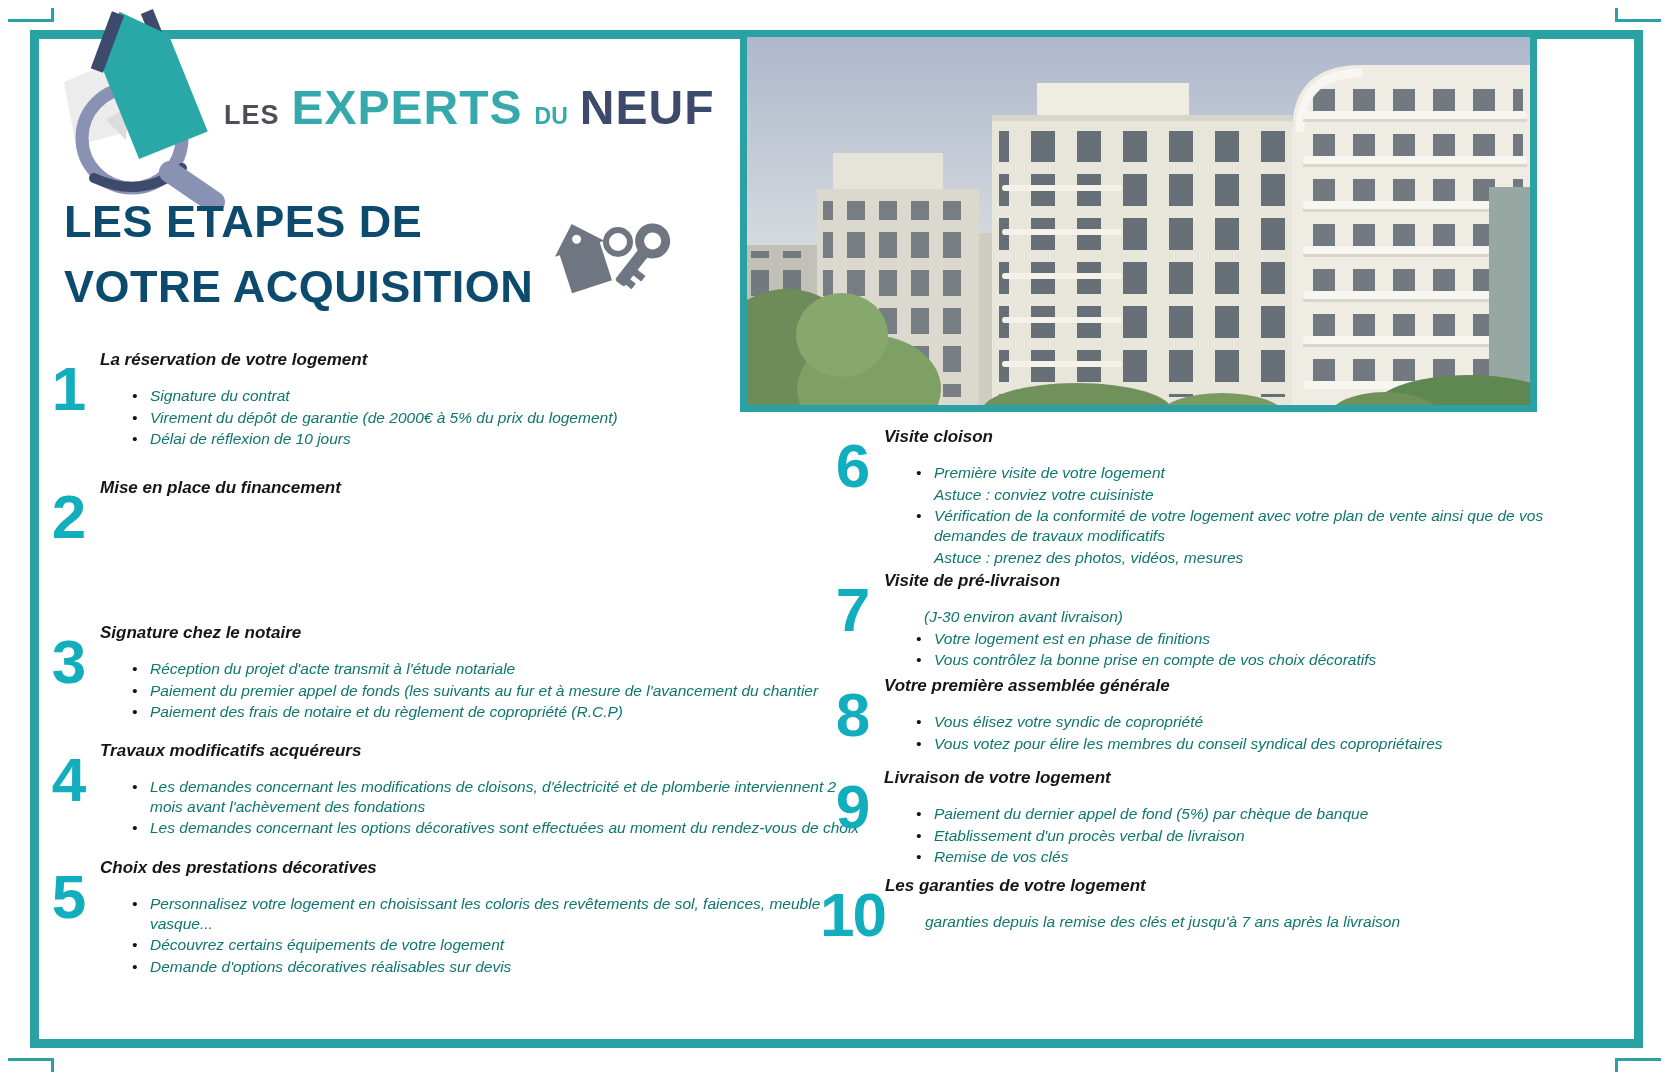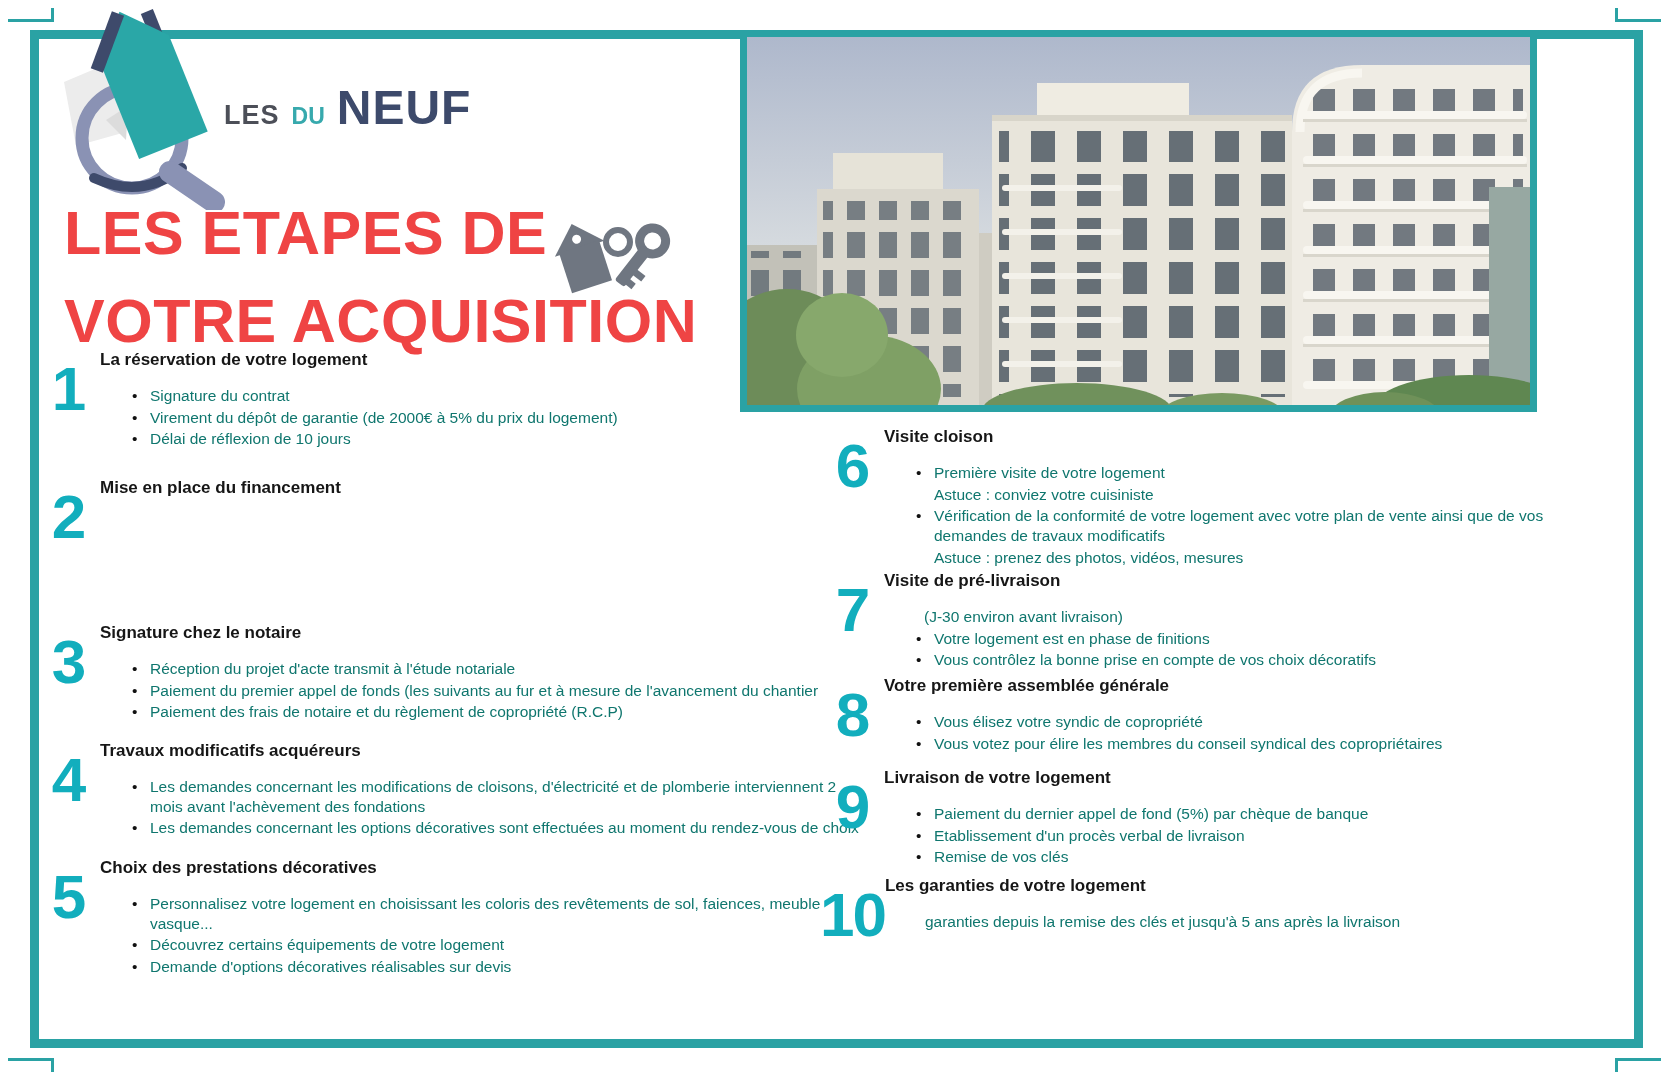--- a/index.html
+++ b/index.html
@@ -18,32 +18,32 @@
   .frame { position:absolute; left:30px; top:30px; width:1613px; height:1018px;
            border:9px solid #2aa2a4; background:transparent; }
   
   .logo-mark { position:absolute; left:50px; top:0; width:175px; height:210px; }
   .logo-text { position:absolute; left:224px; top:80px; display:flex; align-items:baseline; gap:12px; white-space:nowrap; }
   .logo-les     { font-size:27px; color:#4c4f58; font-weight:600; letter-spacing:1px; }
   .logo-experts { font-size:48px; font-weight:700; color:#37a9ad; letter-spacing:1px; }
   .logo-du      { font-size:23px; font-weight:700; color:#37a9ad; }
   .logo-neuf    { font-size:48px; font-weight:700; color:#3d4a6b; letter-spacing:1px; }
   
-  .main-title { position:absolute; left:64px; top:190px; font-weight:700; font-size:61px;
-                color:#ef4444; line-height:1.44; letter-spacing:0.5px; }
+  .main-title { position:absolute; left:64px; top:190px; font-weight:700; font-size:45px;
+                color:#0c4a6e; line-height:1.44; letter-spacing:0.5px; }
   .key-icon { position:absolute; left:552px; top:212px; width:130px; height:105px; }
   
   .photo { position:absolute; left:740px; top:30px; width:797px; height:382px;
            border:7px solid #2aa2a4; background:#cfd5dd; }
   .photo svg { display:block; width:100%; height:100%; }
   
   .step { position:absolute; display:flex; }
   .num { flex:0 0 64px; font-size:62px; font-weight:700; color:#12aebd;
          line-height:1; margin-top:8px; letter-spacing:-2px; text-align:center; }
-  .content { flex:1; min-width:0; }
+  .content { flex:1; min-width:0;font-style:italic; }
   .step-title { font-size:17px; font-weight:700; color:#161616; margin:0 0 3px 0; }
   .items { list-style:none; margin:16px; padding:0; font-size:15.5px; color:#0f766e; line-height:1.27; }
   .items li { position:relative; padding-left:34px; margin:0 0 2px 0; }
   .items li.b::before { content:"•"; position:absolute; left:16px; top:0; color:#111; }
   .items li.nb { padding-left:24px; }
 </style>
 </head>
 <body>
 
 <div class="mark tl"></div>
@@ -63,20 +63,21 @@
     <g transform="rotate(-22 100 90)">
       <rect x="120" y="16" width="13" height="26" fill="#3e4a6b"></rect>
       <polygon points="64,46 101,6 138,46 138,150 64,150" fill="#2aa7a7"></polygon>
       <line x1="58" y1="52" x2="99" y2="7" stroke="#3e4a6b" stroke-width="13"></line>
     </g>
   </svg>
 </div>
 
 <div class="logo-text">
   <span class="logo-les">LES</span>
+  <span class="logo-experts">EXPERTS</span>
   <span class="logo-du">DU</span>
   <span class="logo-neuf">NEUF</span>
 </div>
 
 <div class="main-title">
   <div>LES ETAPES DE</div>
   <div>VOTRE ACQUISITION</div>
 </div>
 
 <div class="key-icon">
@@ -264,16 +265,16 @@
       <li class="b">Remise de vos clés</li>
     </ul>
   </div>
 </div>
 
 <div class="step" style="left:820px; top:876px; width:782px;">
   <div class="num">10</div>
   <div class="content">
     <div class="step-title">Les garanties de votre logement</div>
     <ul class="items">
-      <li class="nb">garanties depuis la remise des clés et jusqu'à 5 ans après la livraison</li>
+      <li class="nb">garanties depuis la remise des clés et jusqu'à 7 ans après la livraison</li>
     </ul>
   </div>
 </div>
 
 </body></html>

